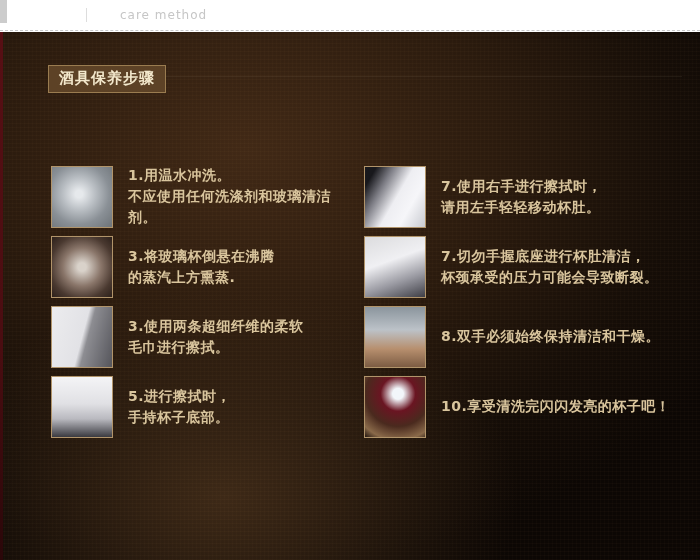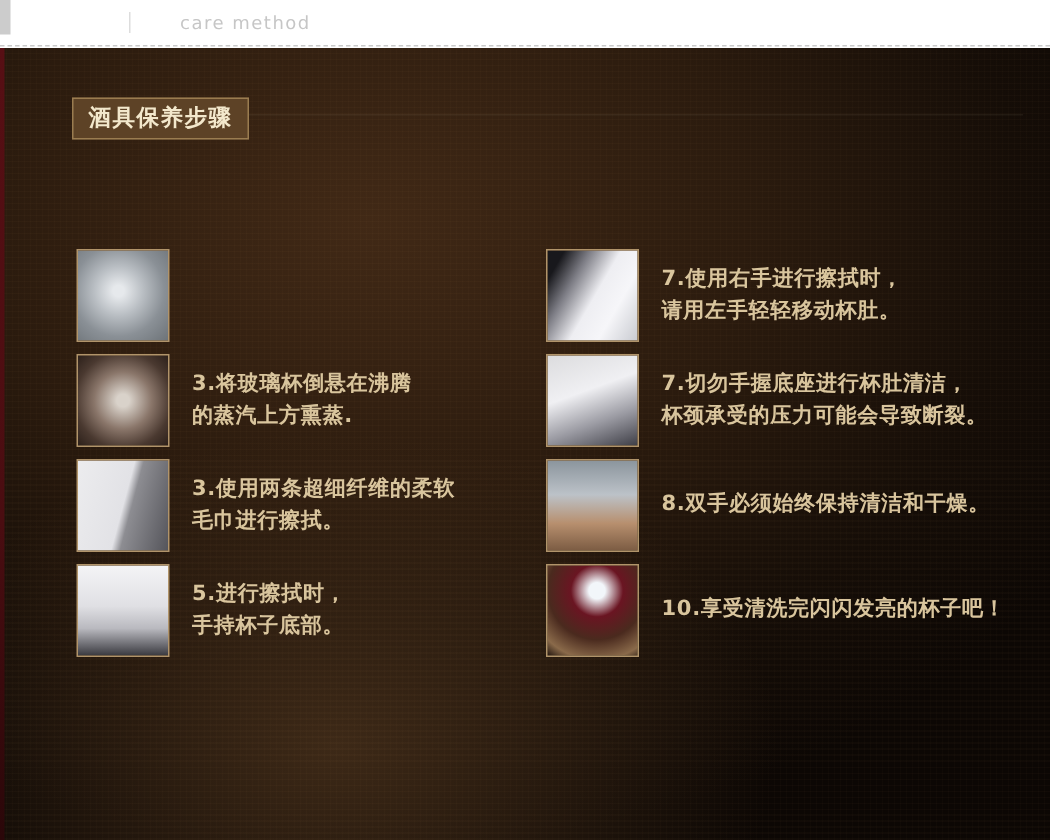--- a/index.html
+++ b/index.html
@@ -161,20 +161,22 @@
   <div class="panel">
     <div class="panel-left-strip"></div>
     <div class="badge-rule"></div>
 
     <div class="section-badge">酒具保养步骤</div>
 
 
     <div class="steps-col left">
       <div class="step-row">
         <div class="step-photo photo-1"></div>
+        <div class="step-text">1.用温水冲洗。
+不应使用任何洗涤剂和玻璃清洁剂。</div>
       </div>
       <div class="step-row">
         <div class="step-photo photo-3"></div>
         <div class="step-text">3.将玻璃杯倒悬在沸腾
 的蒸汽上方熏蒸.</div>
       </div>
       <div class="step-row">
         <div class="step-photo photo-4"></div>
         <div class="step-text">3.使用两条超细纤维的柔软
 毛巾进行擦拭。</div>

